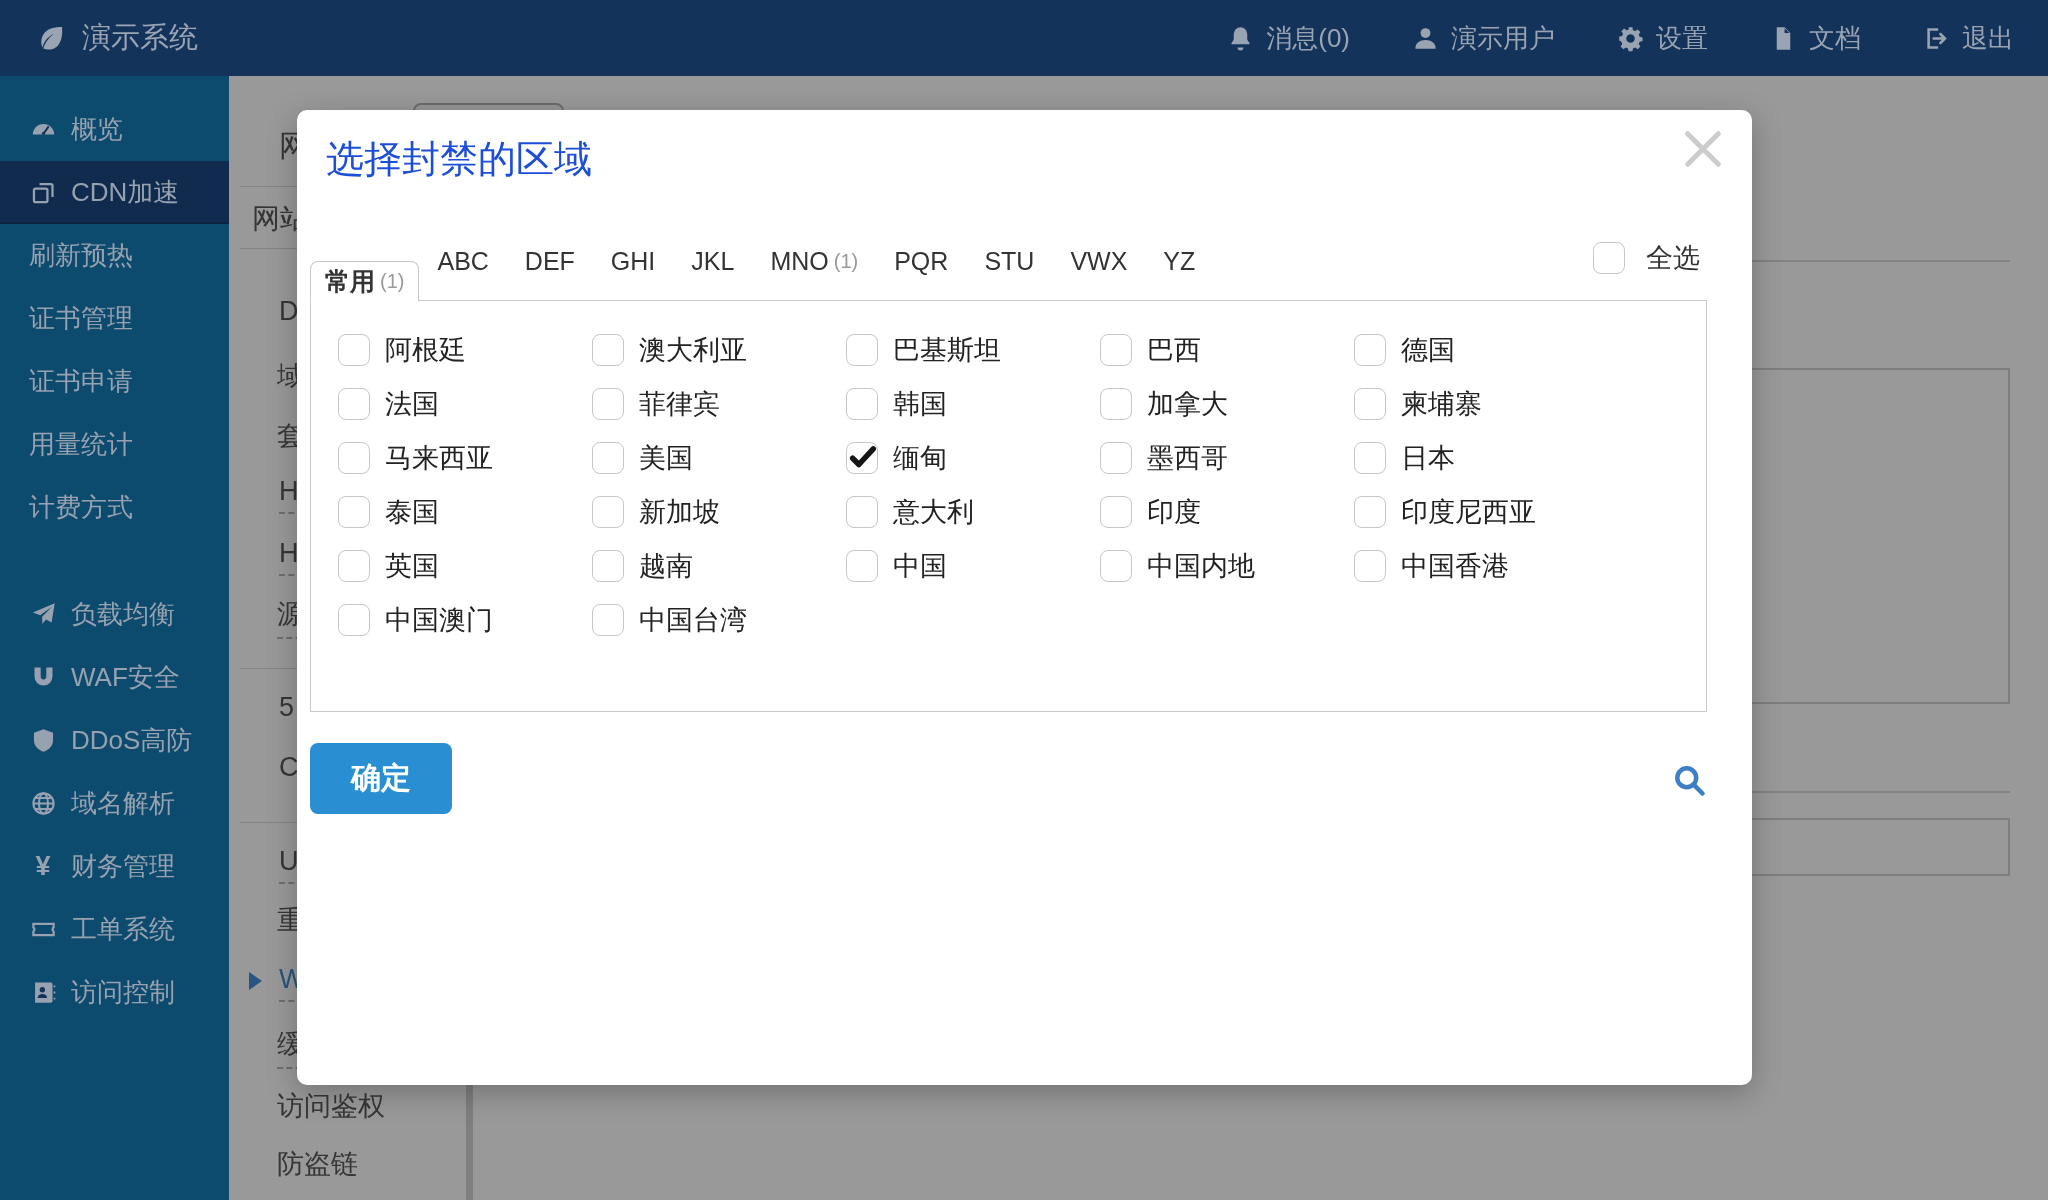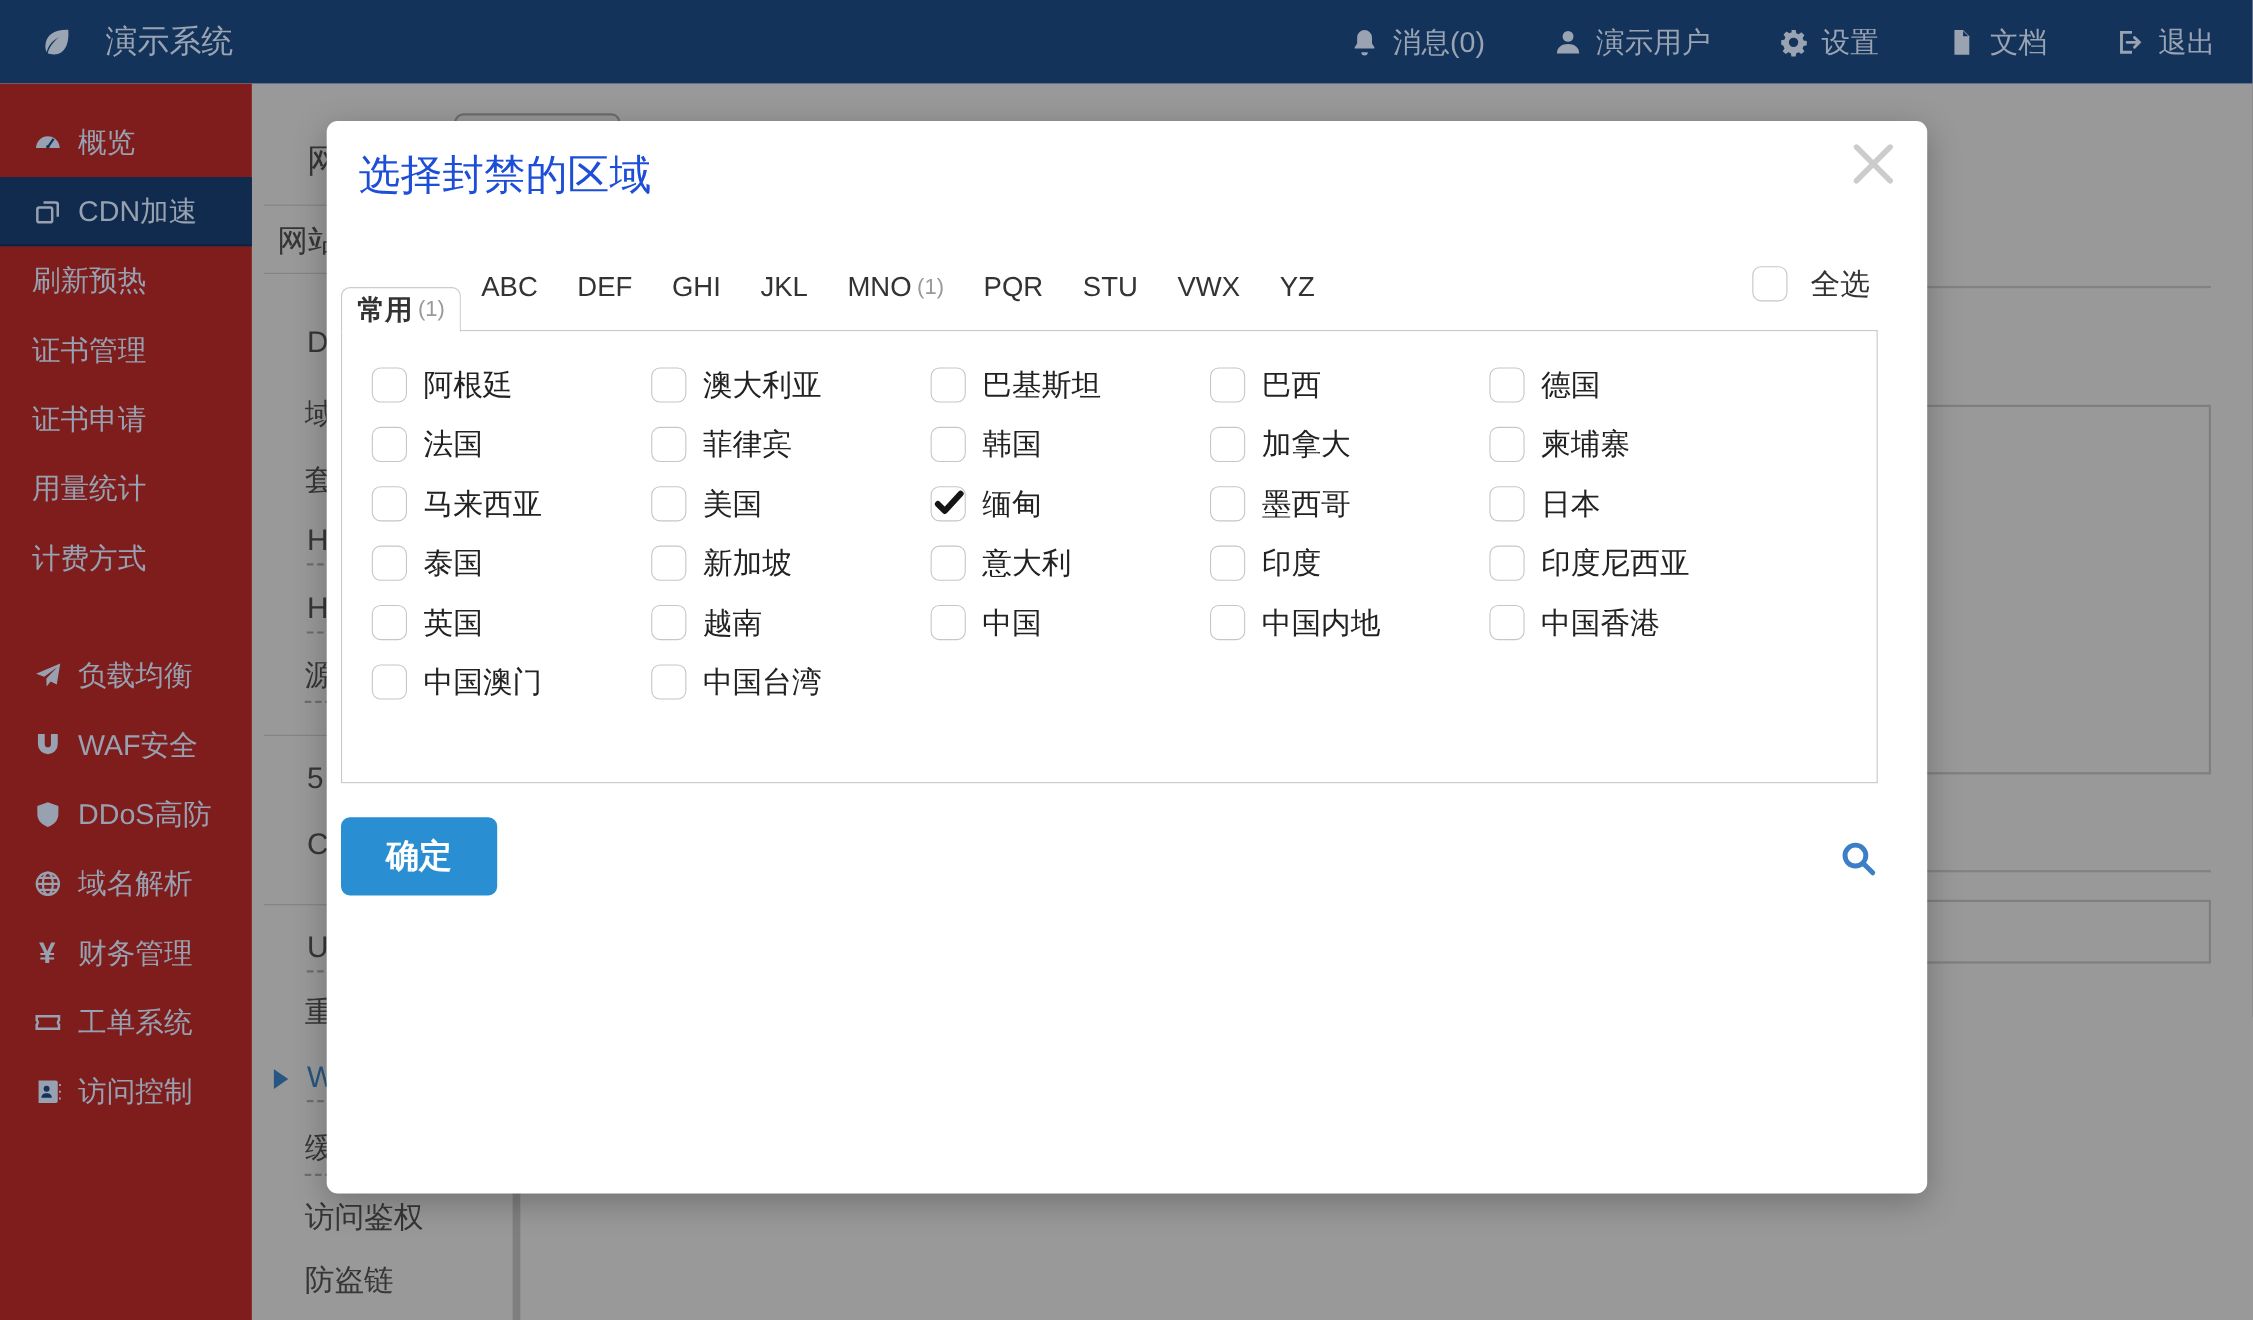--- a/index.html
+++ b/index.html
@@ -2,28 +2,28 @@
 <html><head>
 <meta charset="utf-8">
 <style>
   html,body{margin:0;padding:0;background:#222;}
   .stage{position:relative;width:2048px;height:1200px;background:#fff;overflow:hidden;
          font-family:"Liberation Sans","DejaVu Sans",sans-serif;}
 
   
   .navbar{position:absolute;left:0;top:0;width:2048px;height:76px;background:#14335b;
           display:flex;align-items:center;justify-content:space-between;z-index:6;}
-  .brand{display:flex;align-items:center;gap:30px;padding-left:36px;color:#9aa4b3;font-size:29px;cursor:pointer;}
+  .brand{display:flex;align-items:center;gap:16px;padding-left:36px;color:#9aa4b3;font-size:29px;cursor:pointer;}
   .brand svg{width:30px;height:30px;display:block;}
   .nav-menu{display:flex;gap:62px;padding-right:34px;}
   .nav-item{display:flex;align-items:center;gap:12px;color:#99a3b2;font-size:26px;cursor:pointer;white-space:nowrap;}
   .nav-item svg{width:27px;height:27px;display:block;}
 
   
-  .sidebar{position:absolute;left:0;top:76px;width:229px;height:1124px;background:#7f1d1d;z-index:6;}
+  .sidebar{position:absolute;left:0;top:76px;width:229px;height:1124px;background:#0c4a6e;z-index:6;}
   .side-list{padding-top:22px;display:flex;flex-direction:column;}
   .side-item{height:63px;display:flex;align-items:center;gap:13px;padding-left:28px;
              color:#97a1b0;font-size:26px;cursor:pointer;white-space:nowrap;}
   .side-item .sicon{width:30px;display:flex;justify-content:center;}
   .side-item .sicon svg{width:27px;height:27px;display:block;}
   .side-item.sub{padding-left:29px;}
   .side-item.active{background:#102b4d;box-shadow:inset 0 -2px 0 #0c2340;}
   .side-spacer{height:44px;}
   .yen-glyph{font-size:27px;font-weight:700;color:#97a1b0;}
 

